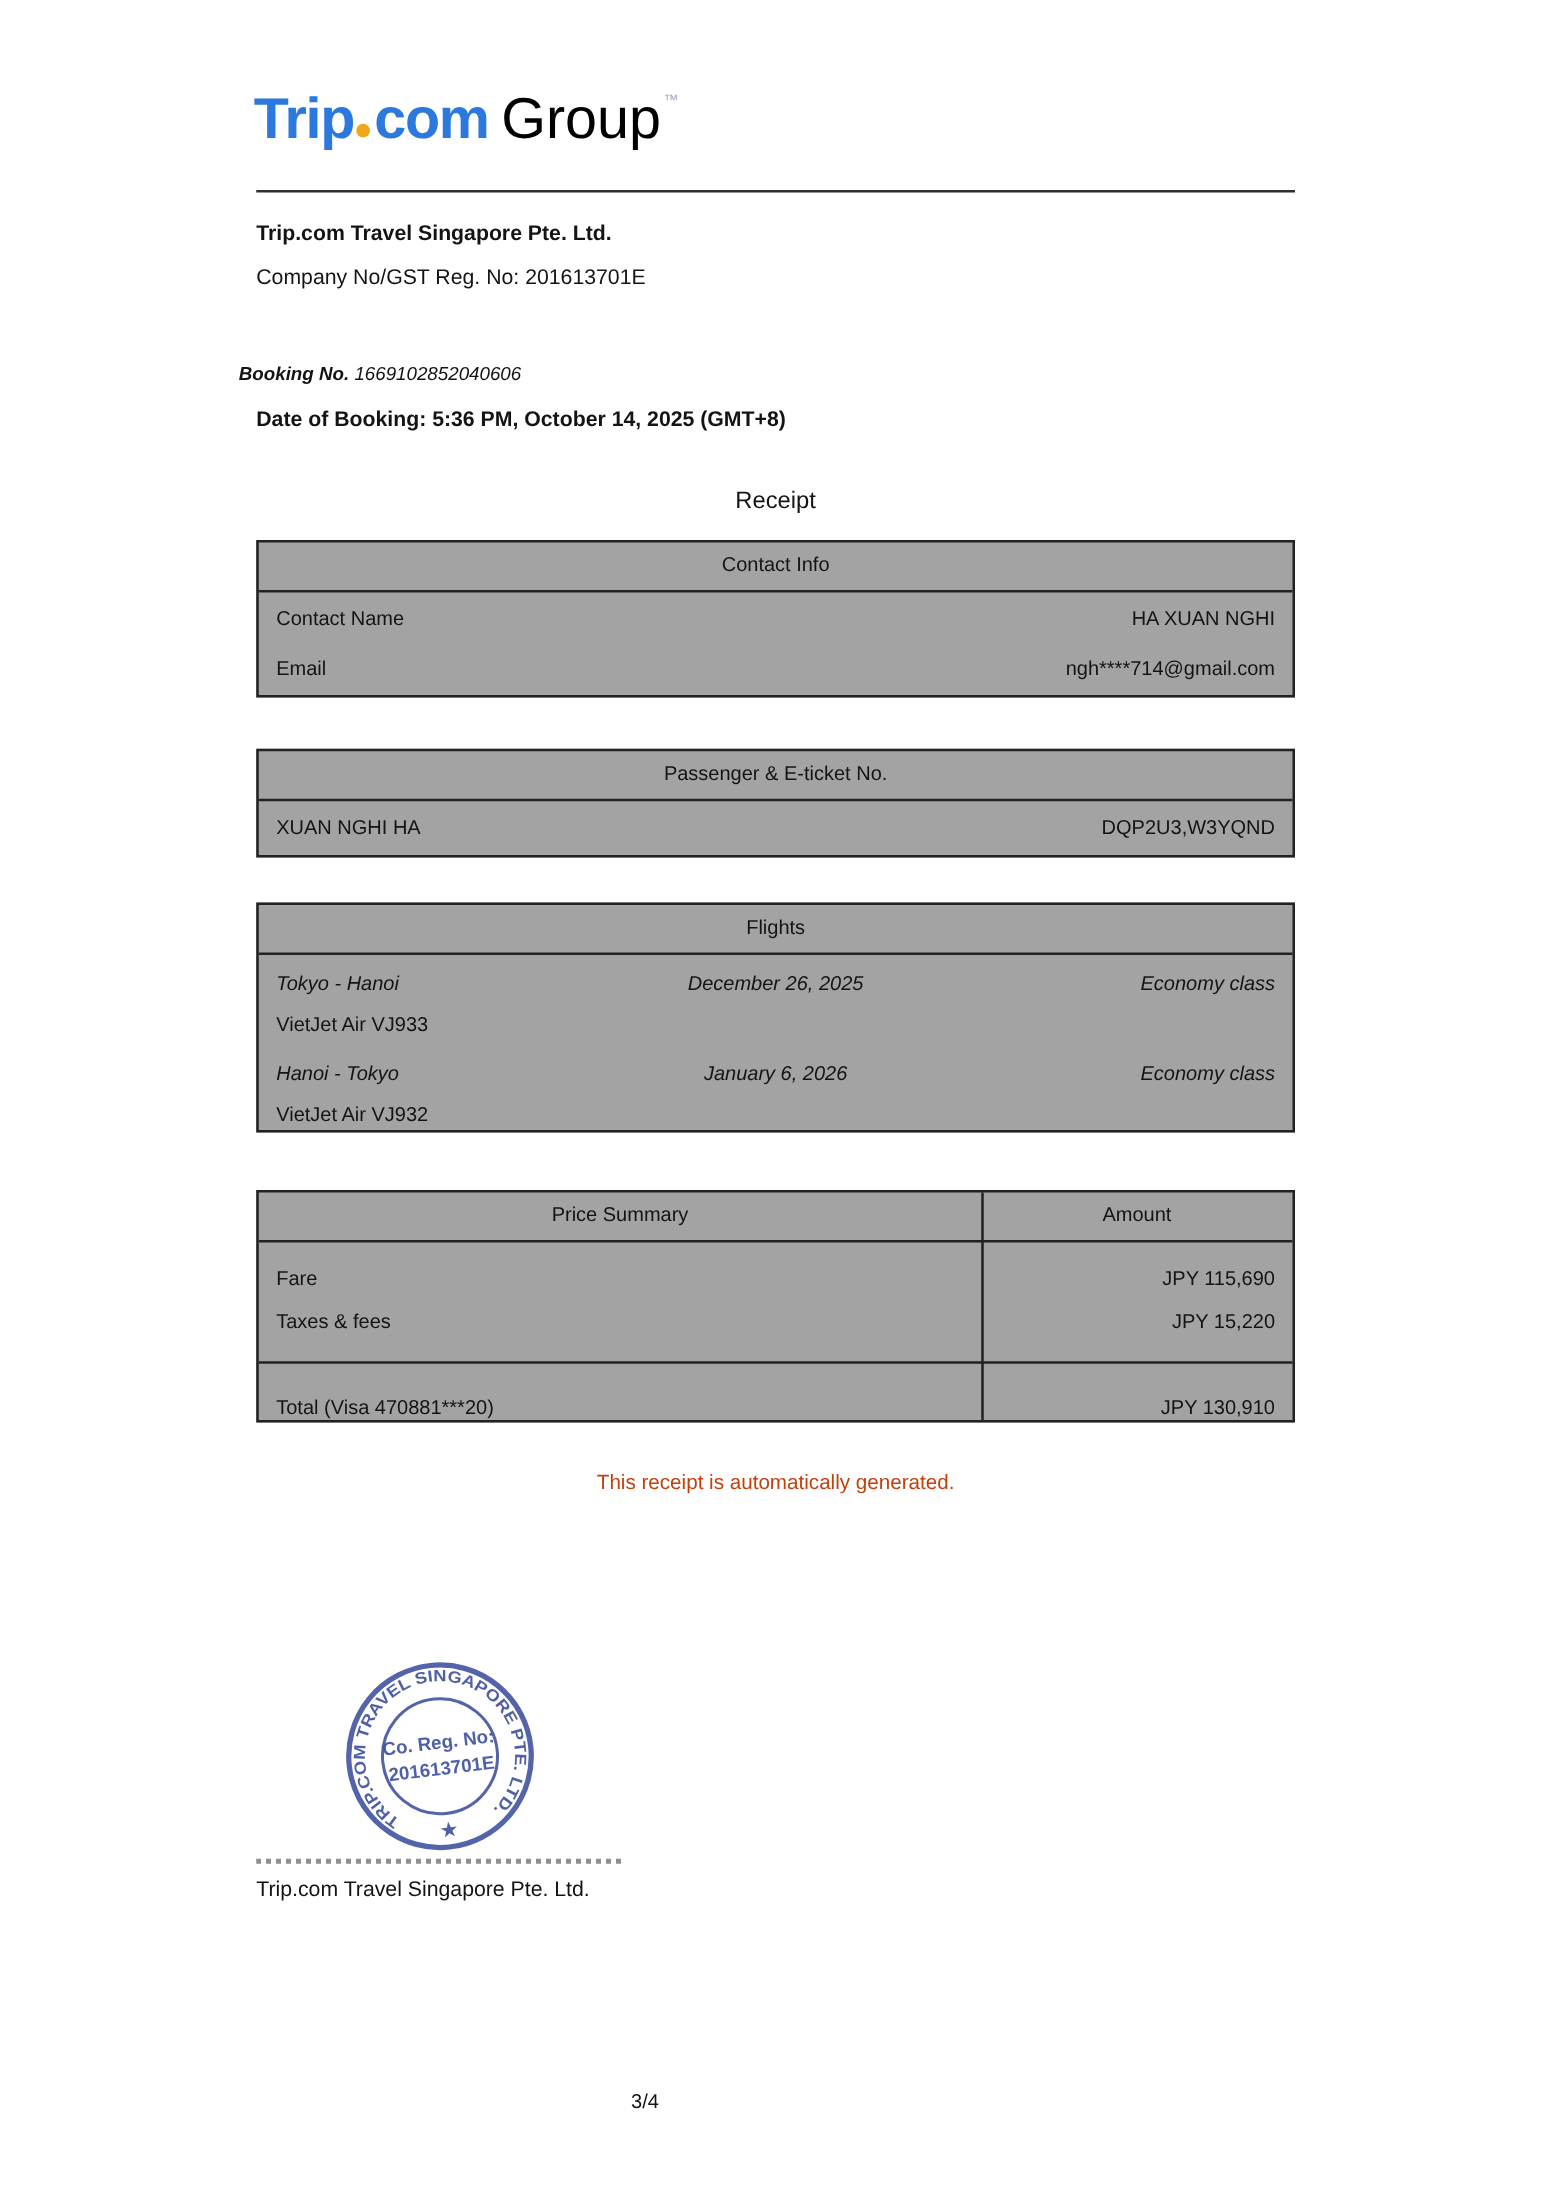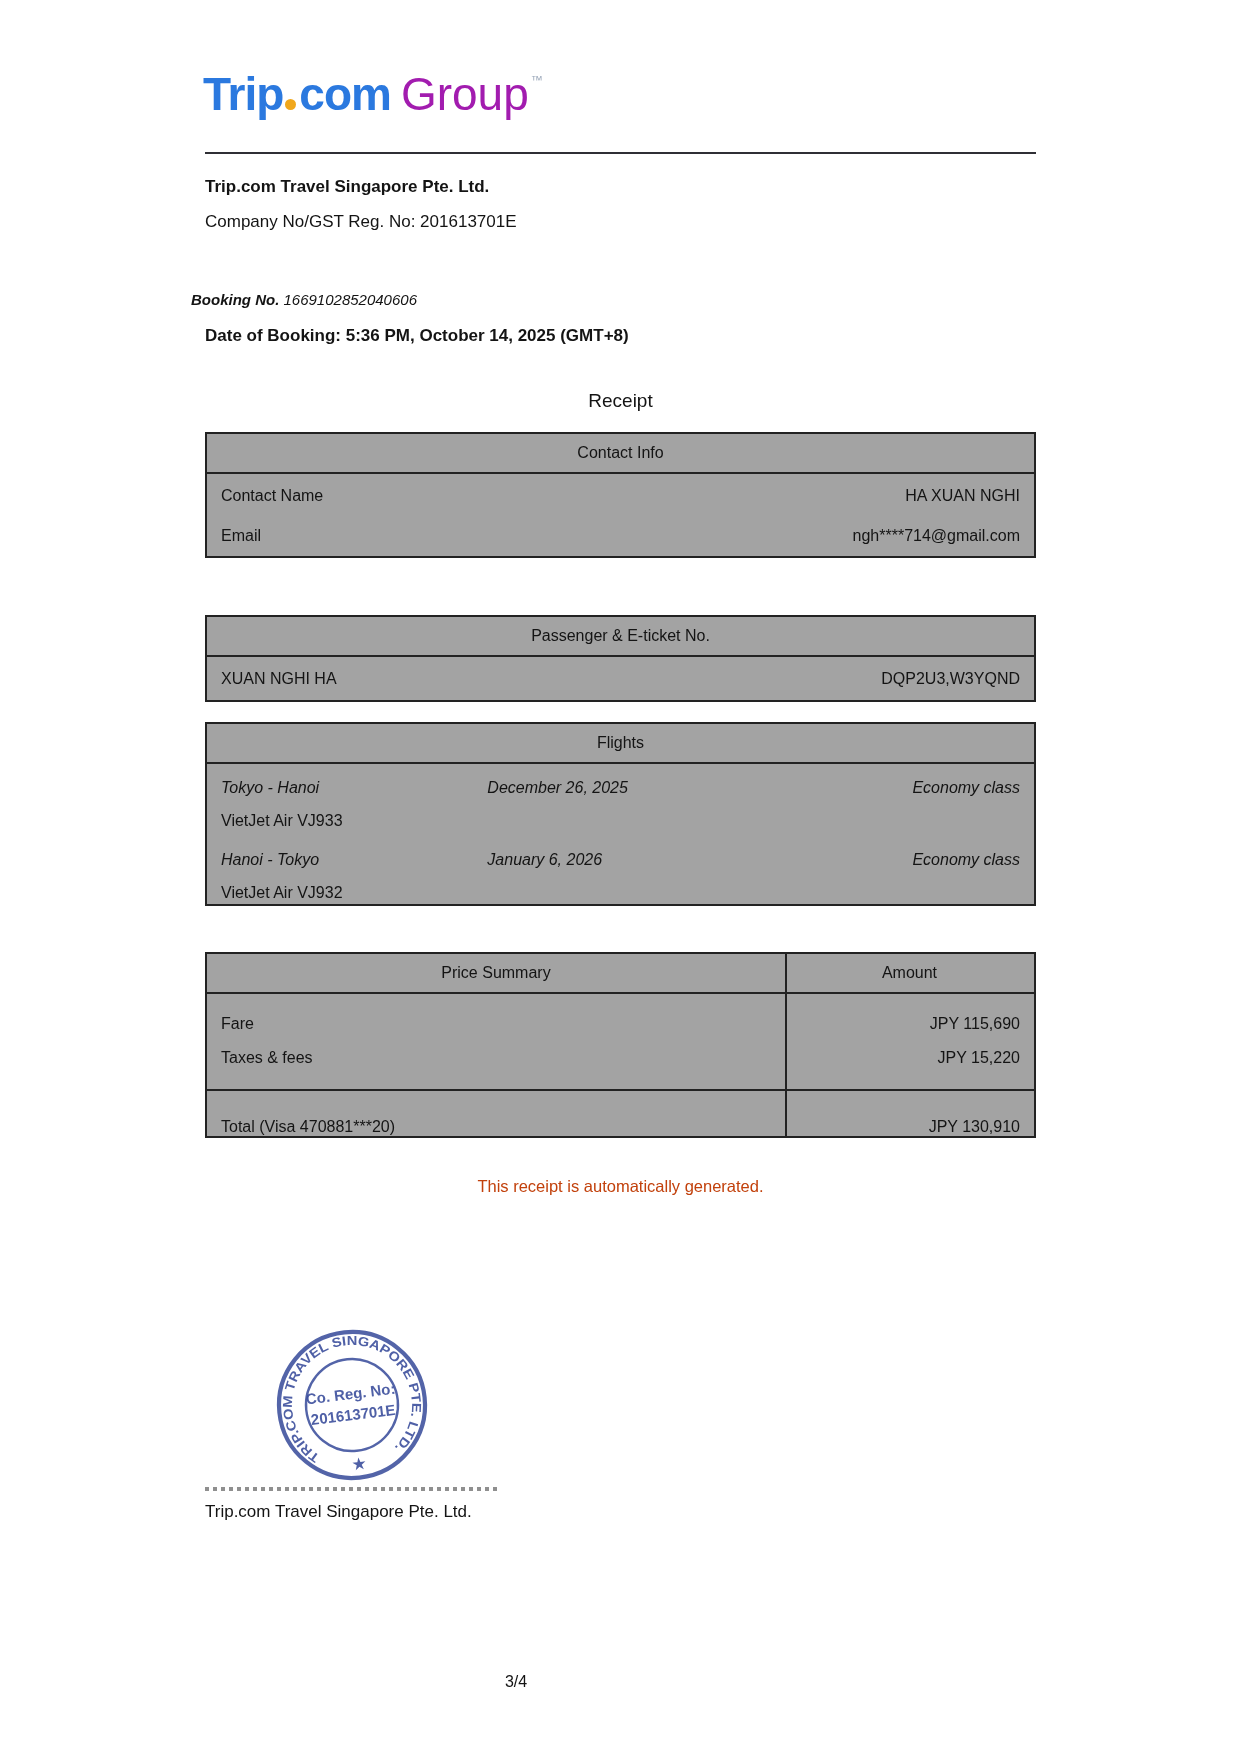--- a/index.html
+++ b/index.html
@@ -10,21 +10,21 @@
     background:#ffffff;
     font-family:"Liberation Sans", sans-serif;
     color:#141414;
     overflow:hidden;
   }
 
   
   .logo { position:absolute; left:203px; top:68px; font-size:46px; line-height:1.15; white-space:nowrap; }
   .logo-trip, .logo-com { color:#2b79df; font-weight:800; letter-spacing:-1px; }
   .logo-dot { display:inline-block; width:11px; height:11px; border-radius:50%; background:#f0a71c; margin:0 3px 0 2px; }
-  .logo-group { color:#a21caf; font-weight:400; margin-left:10px; letter-spacing:0; }
+  .logo-group { color:#000000; font-weight:400; margin-left:10px; letter-spacing:0; }
   .logo-tm { color:#9aa7b9; font-size:12px; vertical-align:26px; margin-left:2px; }
 
   .top-rule { position:absolute; left:205px; top:152px; width:831px; height:2px; background:#2f2f35; }
 
   
   .company-name { position:absolute; left:205px; top:177px; font-size:17px; font-weight:bold; }
   .company-reg  { position:absolute; left:205px; top:212px; font-size:17px; }
   .booking-no   { position:absolute; left:191px; top:291px; font-size:15px;font-style:italic; }
   .booking-no b { font-weight:bold; }
   .booking-date { position:absolute; left:205px; top:326px; font-size:17px; font-weight:bold; }
@@ -33,28 +33,28 @@
 
   
   .tbl { position:absolute; left:205px; width:831px; border:2px solid #222222; font-size:16px; background:#a3a3a3; }
   .tbl-header { height:40px; display:flex; align-items:center; justify-content:center; border-bottom:2px solid #222222; }
   .kv-row { display:flex; justify-content:space-between; align-items:center; padding:0 14px; }
 
   .contact-tbl { top:432px; height:126px; }
   .contact-tbl .kv-row { height:40px; }
   .contact-tbl .body { padding-top:2px; }
 
-  .passenger-tbl { top:599px; height:87px;margin-top:16px; }
+  .passenger-tbl { top:599px; height:87px; }
   .passenger-tbl .kv-row { height:43px; }
 
   .flights-tbl { top:722px; height:184px; }
   .flight-row { padding:13px 14px 0 14px; }
   .flight-row.second { padding-top:17px; }
   .flight-line1 { display:grid; grid-template-columns:1fr 1fr 1fr; line-height:22px;font-style:italic; }
-  .flight-date { }
+  .flight-date { text-align:center; }
   .flight-class { text-align:right; }
   .flight-carrier { line-height:22px; margin-top:11px; }
 
   .price-tbl { top:952px; height:186px; position:absolute; }
   .price-divider { position:absolute; left:578px; top:0; bottom:0; width:2px; background:#222222; }
   .price-header { display:grid; grid-template-columns:578px 1fr; height:40px; border-bottom:2px solid #222222; }
   .price-header > div { display:flex; align-items:center; justify-content:center; }
   .price-body { height:95px; padding:13px 14px 4px 14px; }
   .price-body .kv-row { padding:0; line-height:34px; }
   .price-total { border-top:2px solid #222222; height:47px; display:flex; justify-content:space-between; align-items:flex-end; padding:0 14px; }

